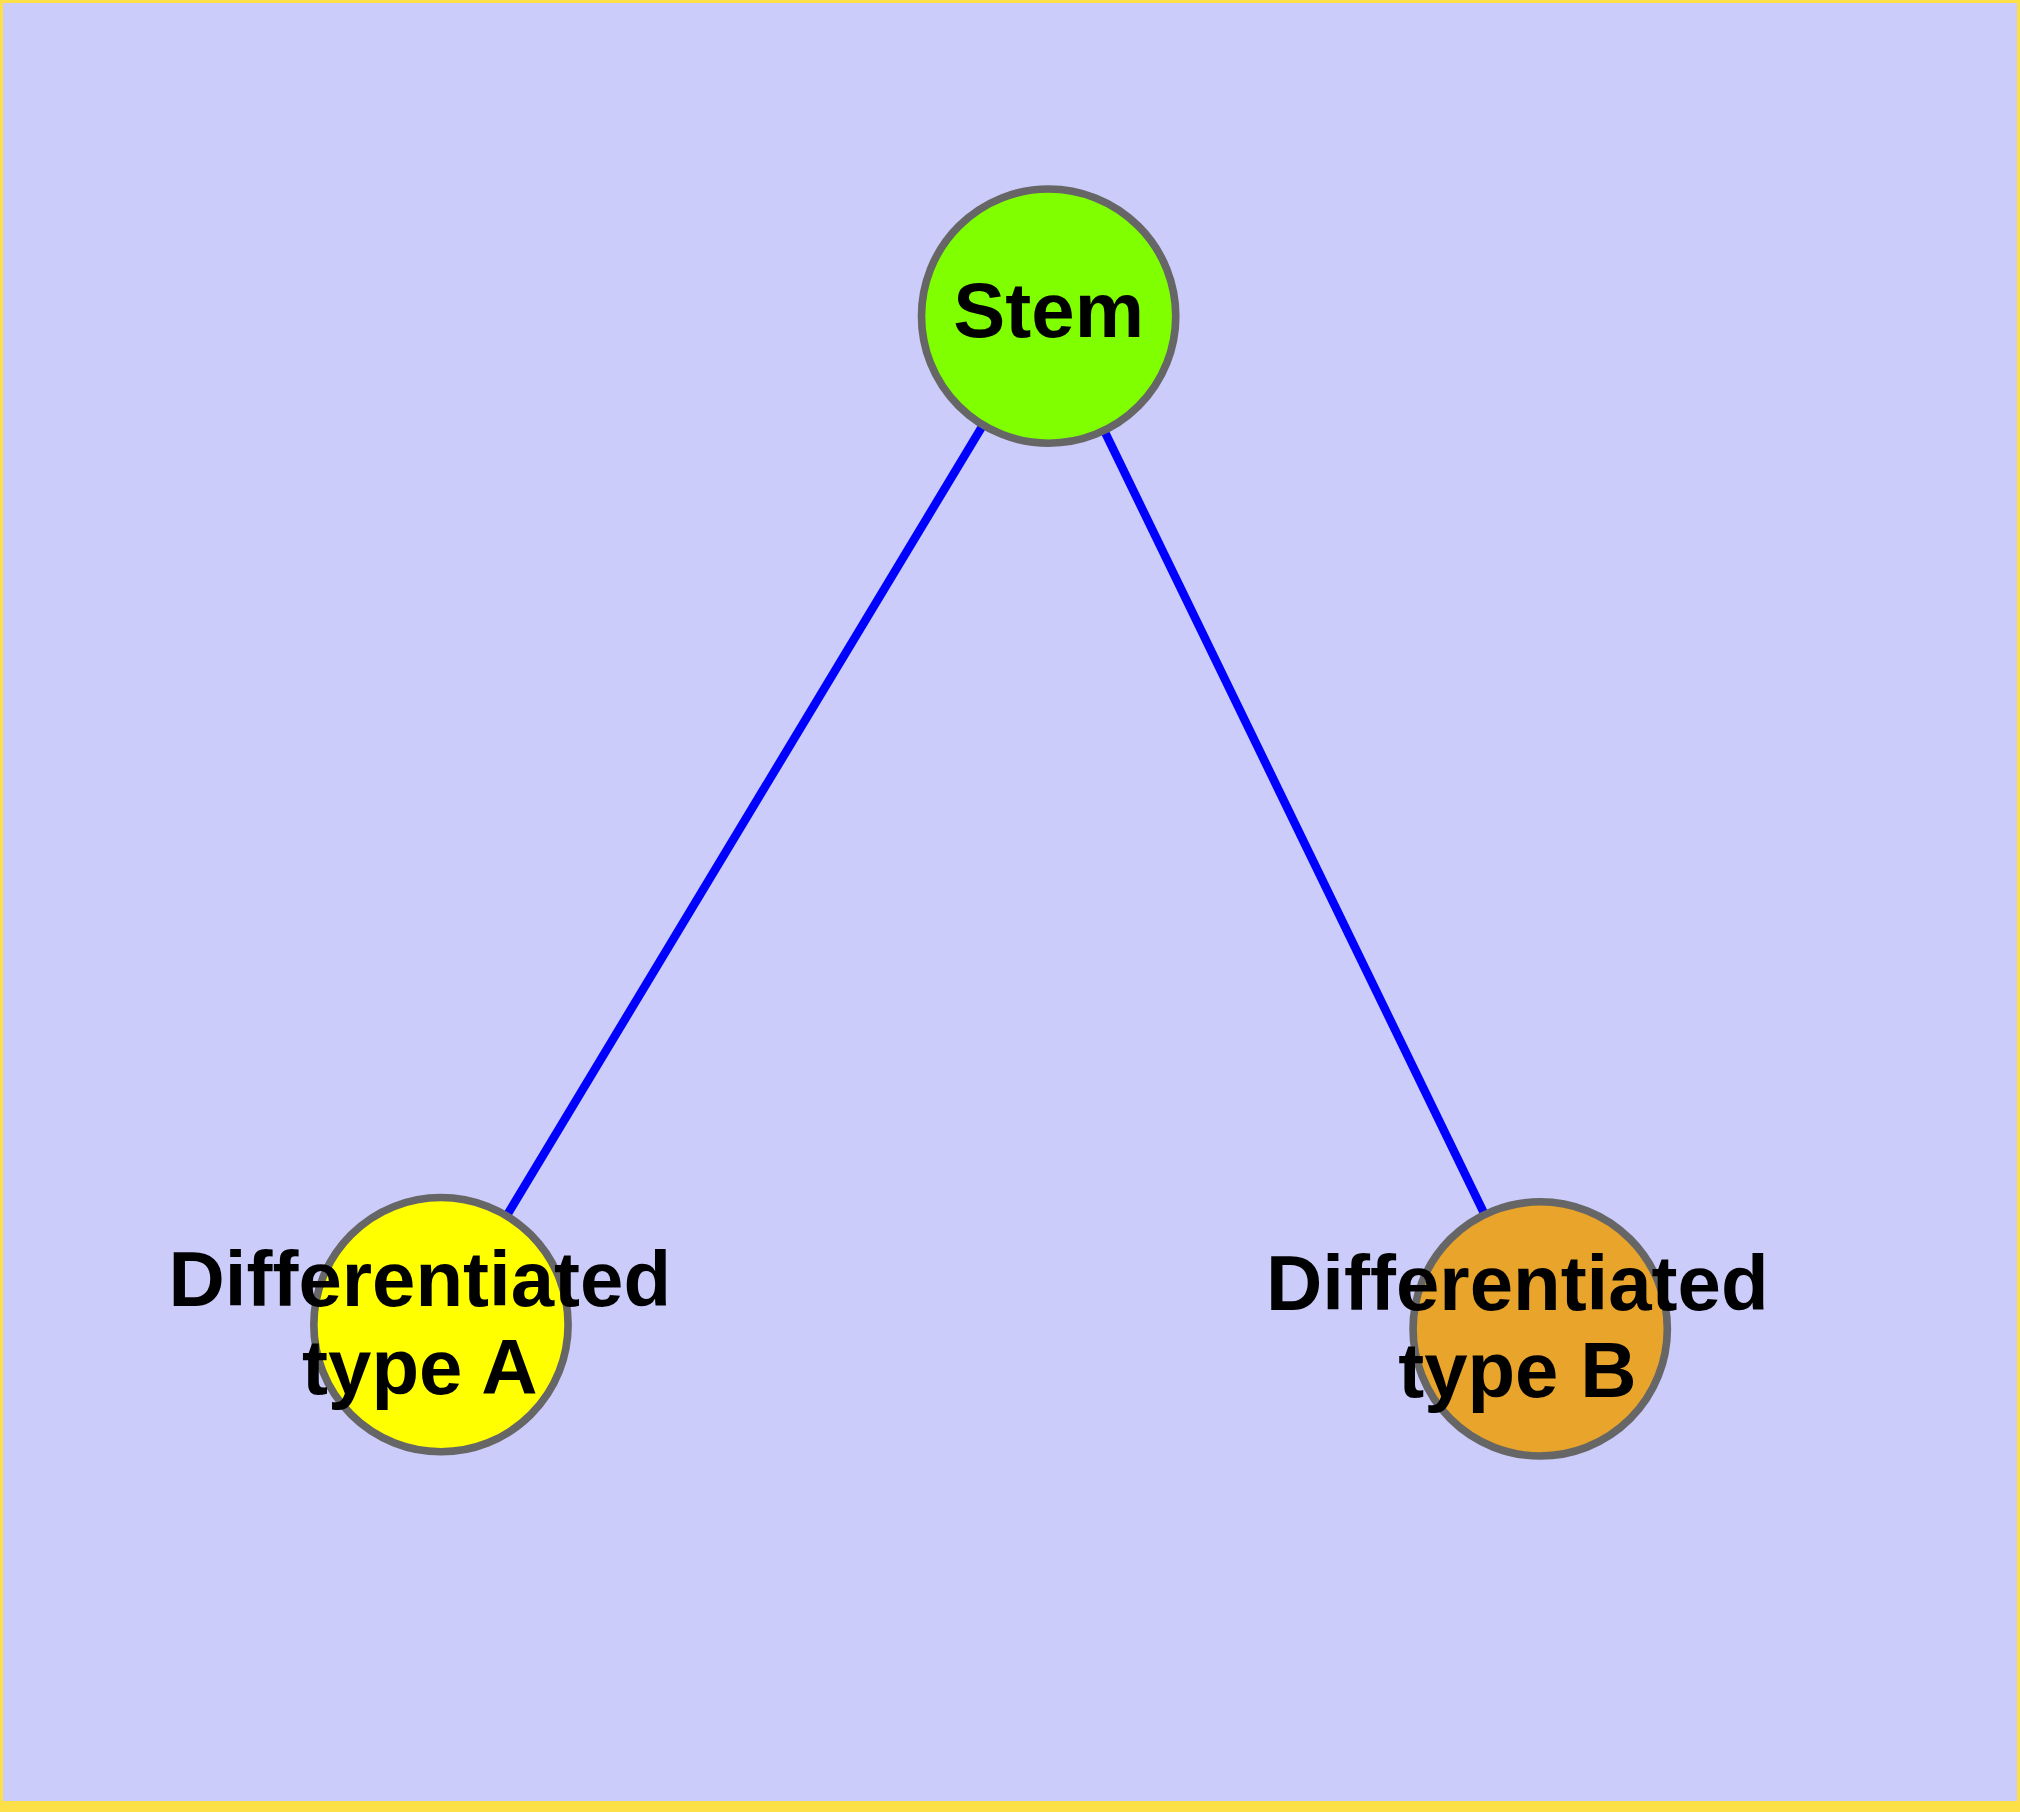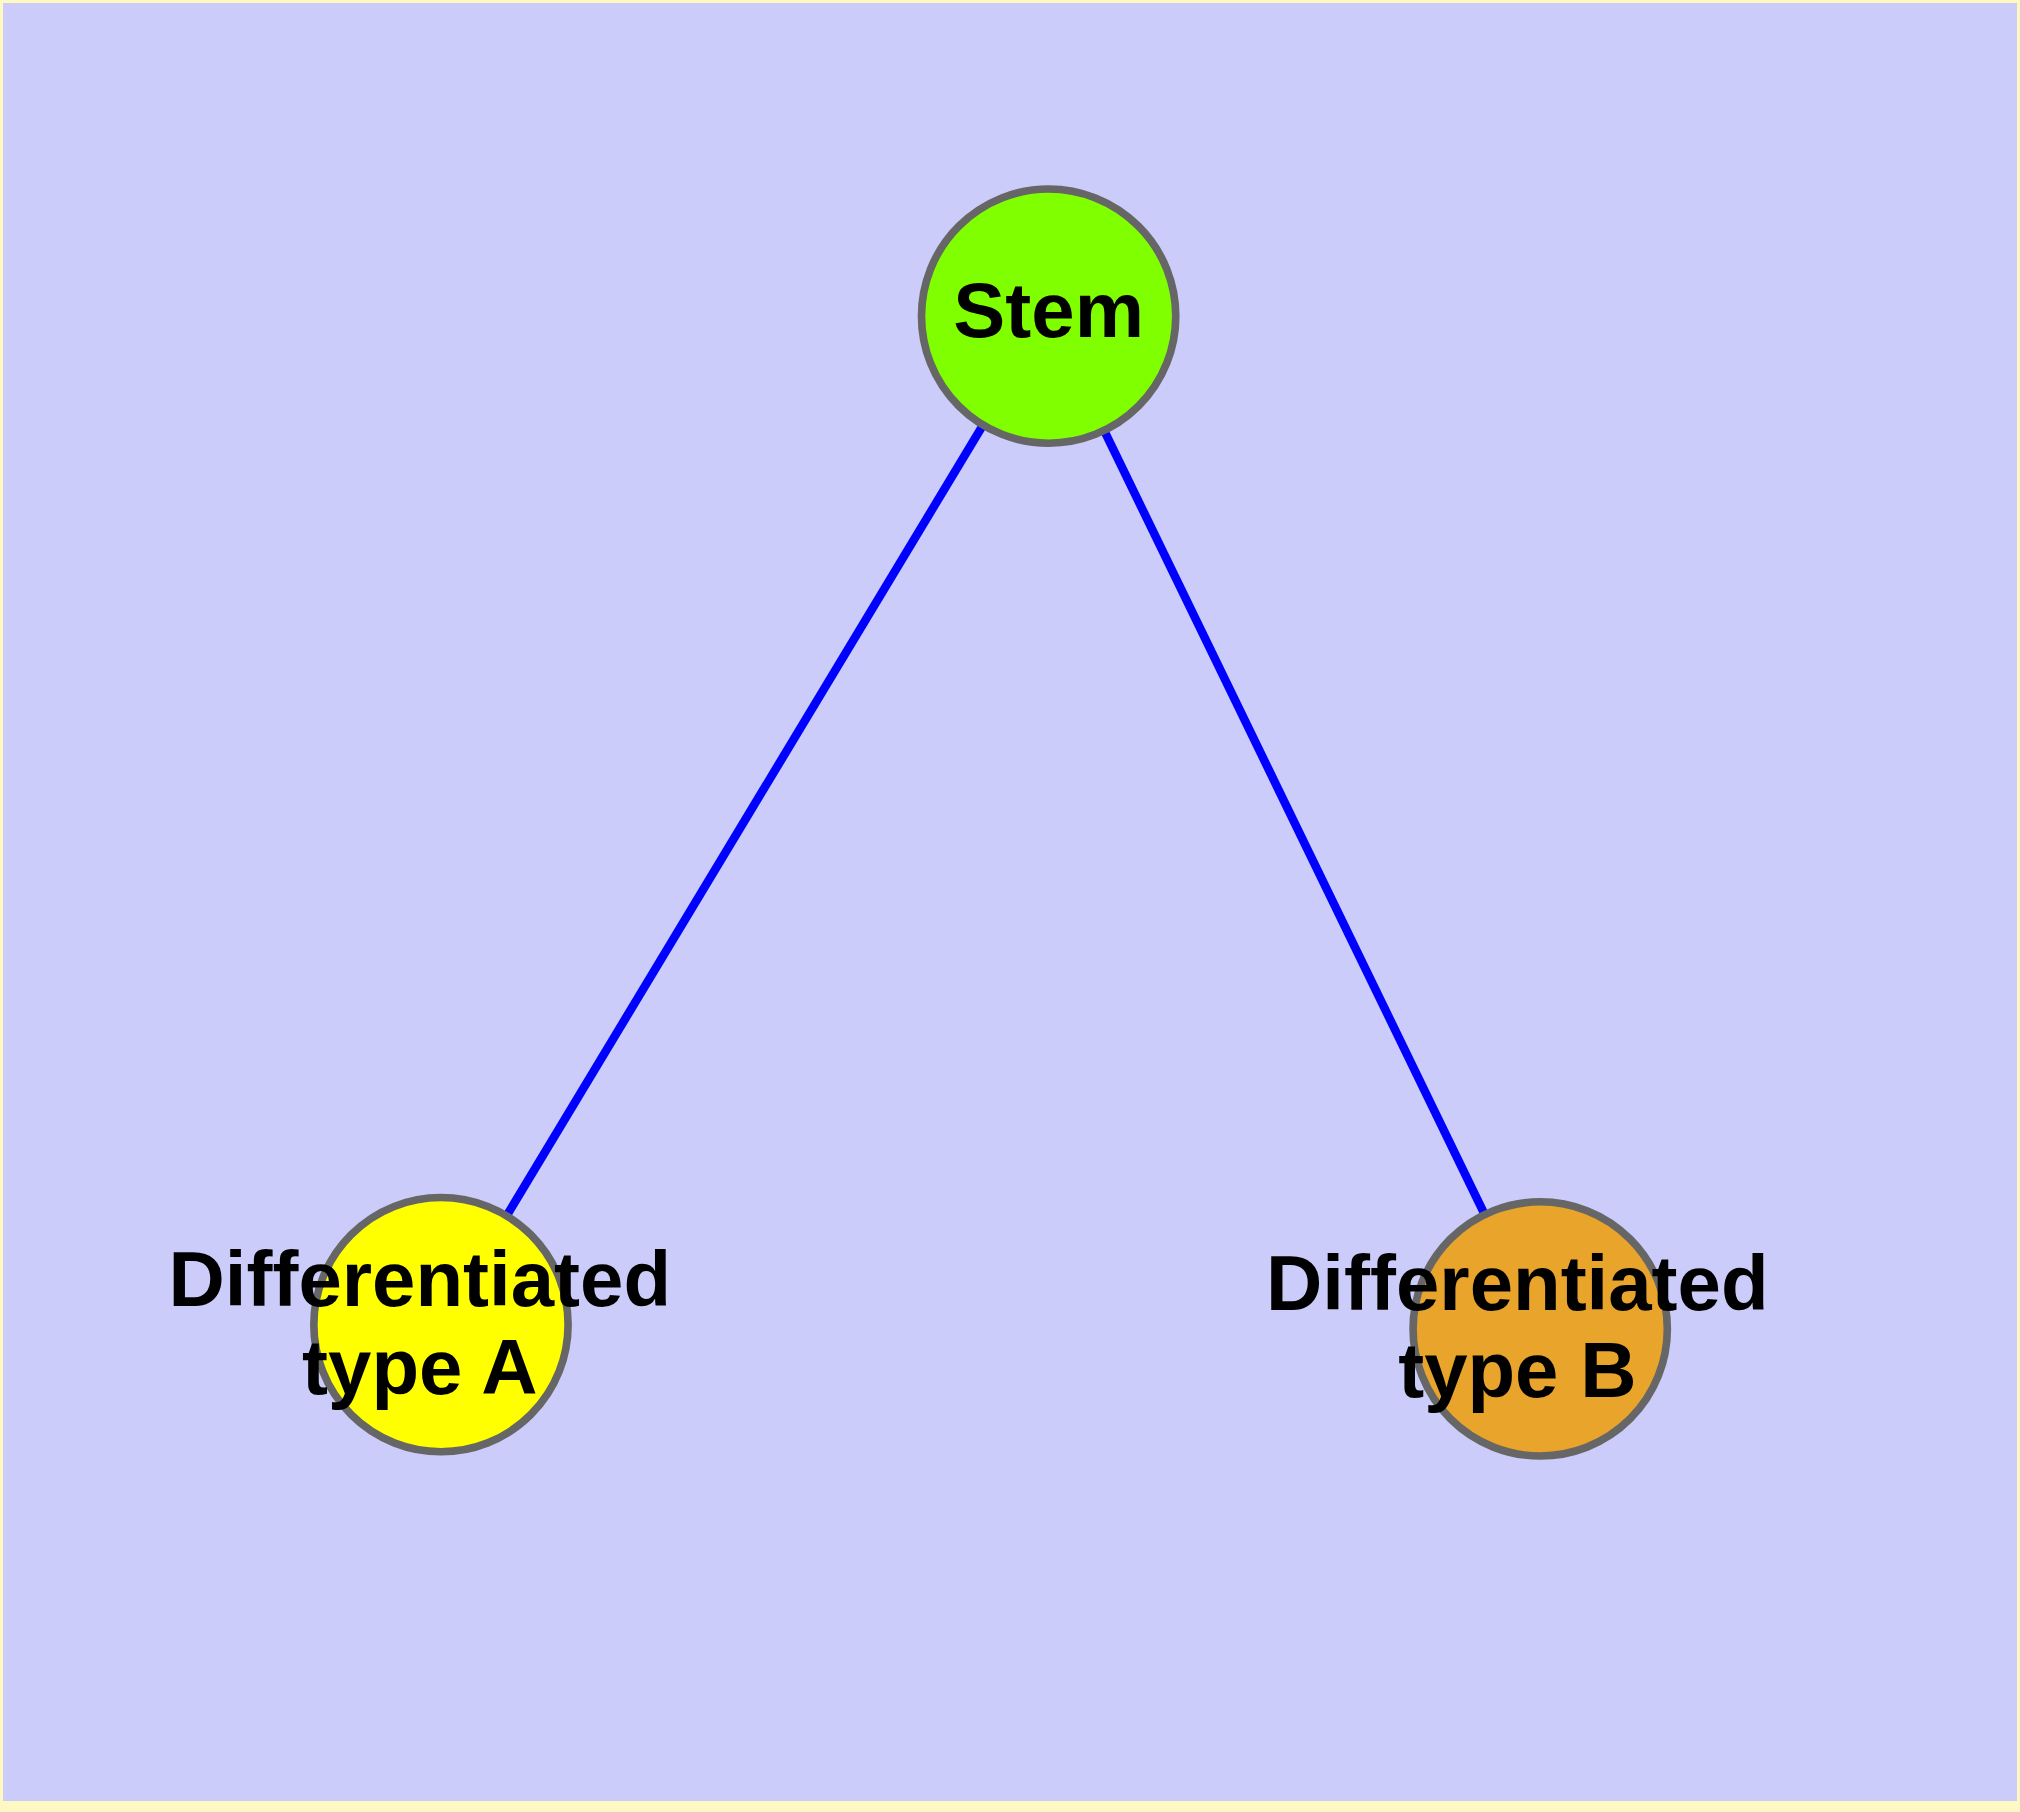--- a/index.html
+++ b/index.html
@@ -40,21 +40,21 @@
     font-family: "Liberation Sans", sans-serif;
     font-weight: bold;
     fill: #000000;
     text-anchor: middle;
     dominant-baseline: middle;
   }
 </style>
 </head>
 <body>
 
-<div id="canvas" style="background: #fef9c3;">
+<div id="canvas" style="background: #fde047;">
   <div id="plot-area" style="background: rgb(204, 204, 250);"></div>
 
   <svg id="graph-svg" viewBox="0 0 2384 2138">
     <g id="edges-group">
         <line x1="1237" y1="373" x2="520" y2="1563" stroke="#0000ff" stroke-width="10" stroke-linecap="butt"></line>
         <line x1="1237" y1="373" x2="1817" y2="1568" stroke="#0000ff" stroke-width="10" stroke-linecap="butt"></line>
       </g>
     <g id="nodes-group">
         <g>
           <circle cx="1237" cy="373" r="150" fill="#7fff00" stroke="#666666" stroke-width="9"></circle>

